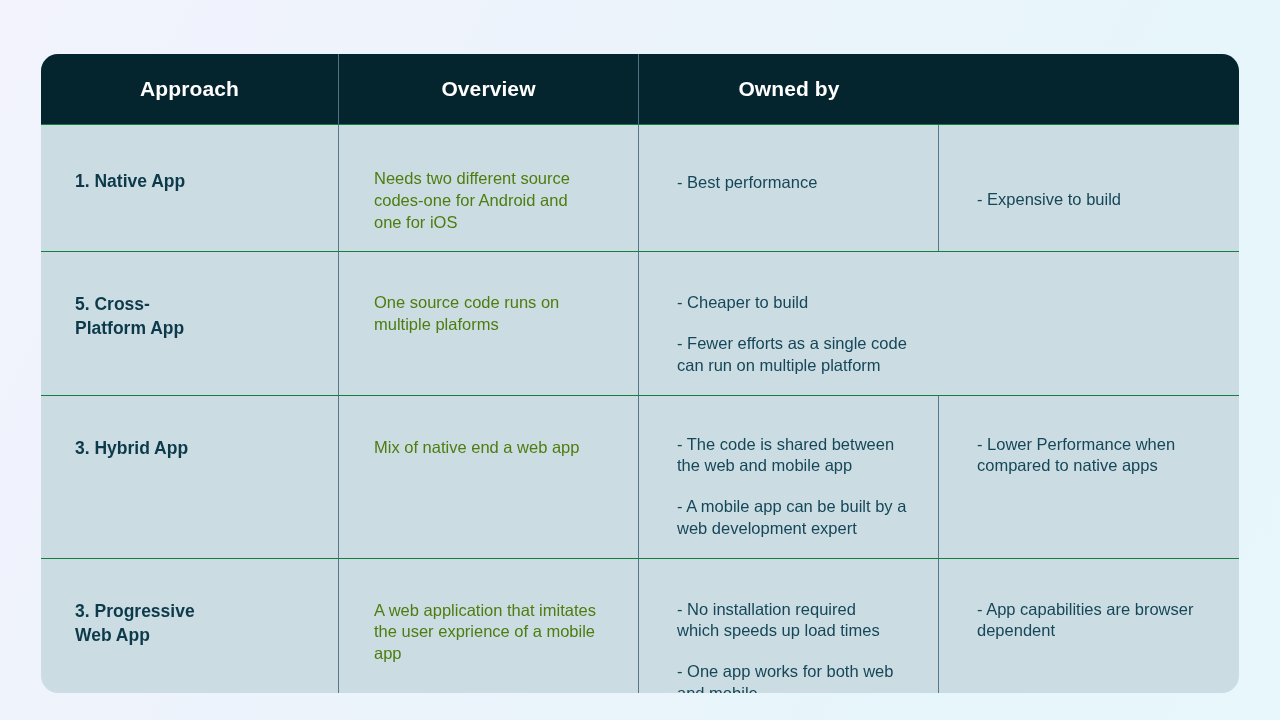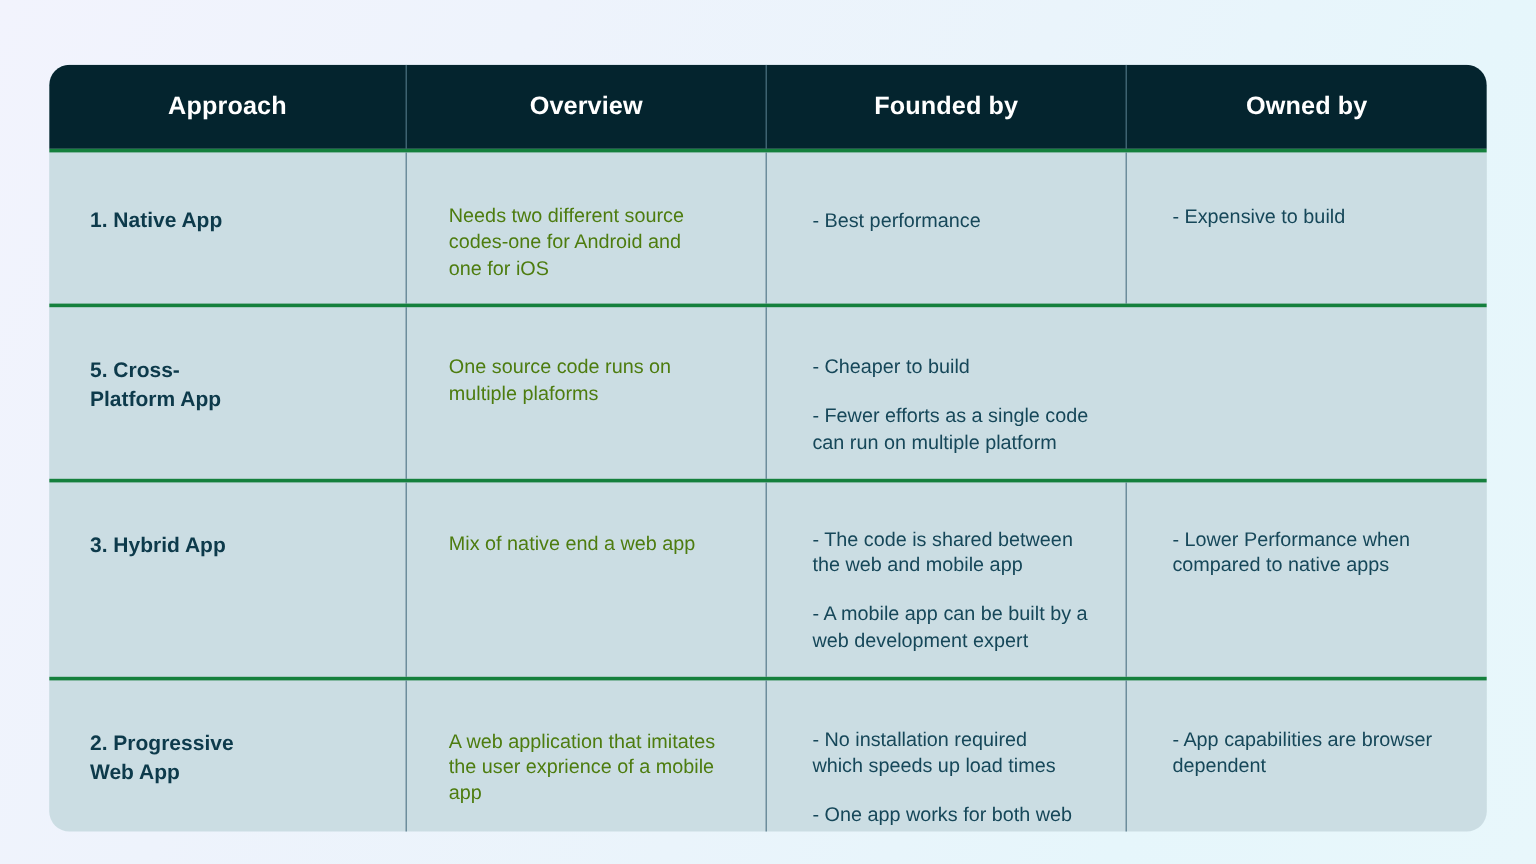--- a/index.html
+++ b/index.html
@@ -56,21 +56,21 @@
   }
 
   .table-body {
     display: flex;
     flex-direction: column;
     flex: 1 1 auto;
   }
 
   .table-row {
     display: flex;
-    border-top: 3px solid #15803d;
+    border-top: 1px solid #15803d;
     box-sizing: border-box;
   }
   .table-row.r0 { flex: 0 0 123px; }
   .table-row.r1 { flex: 0 0 135px; }
   .table-row.r2 { flex: 0 0 155px; }
   .table-row.r3 { flex: 1 1 auto; }
 
   .table-row .cell {
     box-sizing: border-box;
     border-right: 1px solid #55798a;
@@ -117,21 +117,21 @@
     padding-right: 22px;
   }
   .table-row .cell.col-overview {
     padding-left: 35px;
     padding-right: 30px;
   }
 
   .table-row.r0 .cell.col-approach { padding-top: 44px; }
   .table-row.r0 .cell.col-overview { padding-top: 43px; }
   .table-row.r0 .cell.col-founded  { padding-top: 47px; }
-  .table-row.r0 .cell.col-owned    { padding-top: 44px; }
+  .table-row.r0 .cell.col-owned    { padding-top: 64px; }
 
   .table-row.r1 .cell.col-approach { padding-top: 40px; }
   .table-row.r1 .cell.col-overview { padding-top: 40px; }
   .table-row.r1 .cell.col-founded  { padding-top: 40px; }
   .table-row.r1 .cell.col-owned    { padding-top: 40px; }
 
   .table-row.r2 .cell.col-approach { padding-top: 40px; }
   .table-row.r2 .cell.col-overview { padding-top: 41px; }
   .table-row.r2 .cell.col-founded  { padding-top: 38px; }
   .table-row.r2 .cell.col-owned    { padding-top: 38px; }
@@ -148,23 +148,20 @@
 
   <div class="comparison-table">
 
     <div class="table-header">
       <div class="cell col-approach">
         <span>Approach</span>
       </div>
       <div class="cell col-overview">
         <span>Overview</span>
       </div>
-      <div class="cell col-founded">
-        <span>Founded by</span>
-      </div>
       <div class="cell col-owned">
         <span>Owned by</span>
       </div>
     </div>
 
     <div class="table-body">
 
       <div class="table-row r0">
         <div class="cell col-approach">
           <div class="approach-name">1. Native App</div>
@@ -222,21 +219,21 @@
         <div class="cell col-owned">
           <div class="bullets">
             <div class="bullet">- Lower Performance when
 compared to native apps</div>
           </div>
         </div>
       </div>
 
       <div class="table-row r3">
         <div class="cell col-approach">
-          <div class="approach-name">2. Progressive
+          <div class="approach-name">3. Progressive
 Web App</div>
         </div>
         <div class="cell col-overview">
           <div class="overview-text">A web application that imitates
 the user exprience of a mobile
 app</div>
         </div>
         <div class="cell col-founded">
           <div class="bullets">
             <div class="bullet">- No installation required

